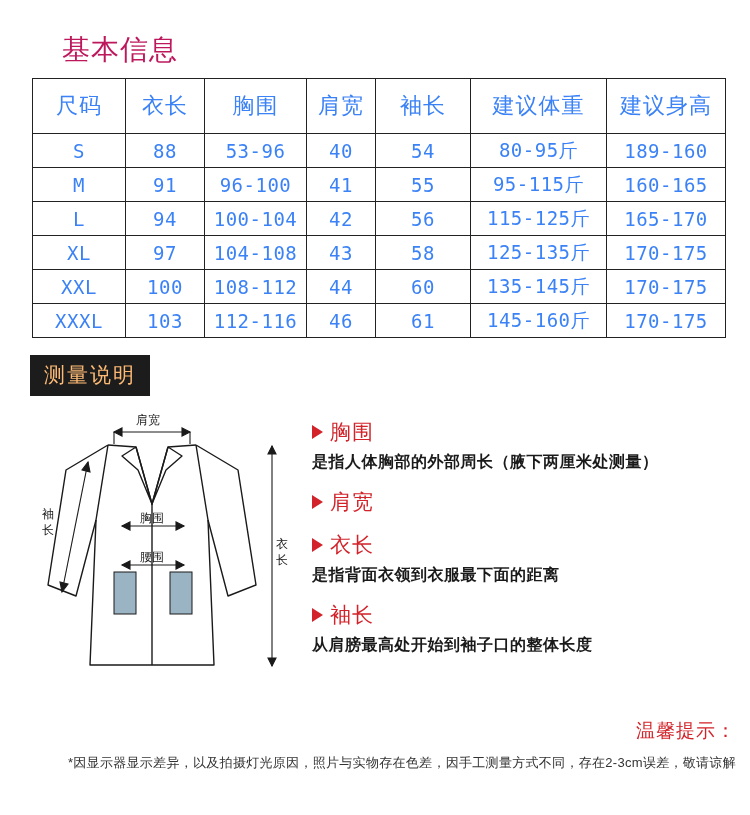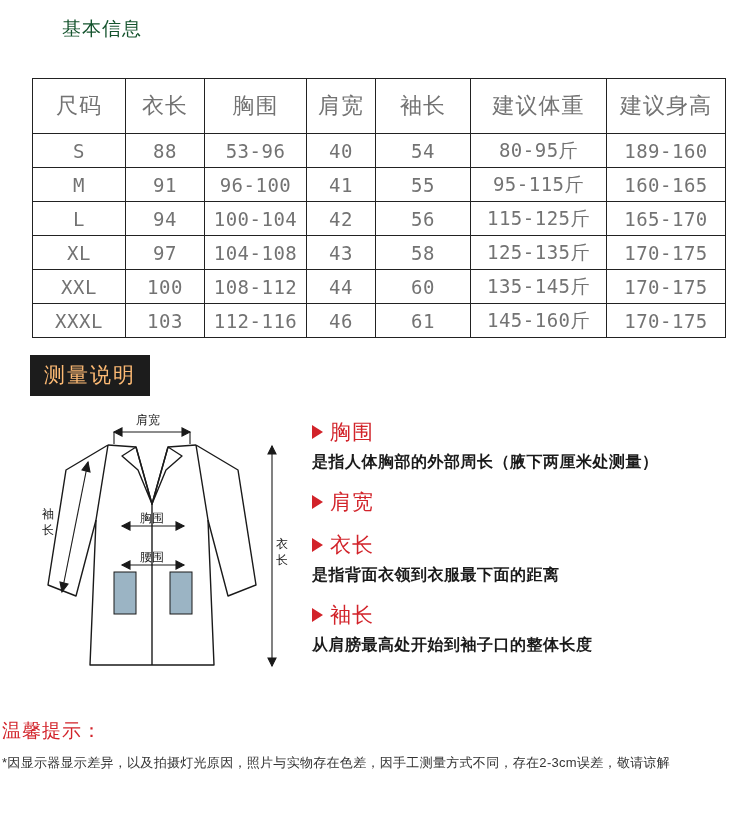--- a/index.html
+++ b/index.html
@@ -13,45 +13,45 @@
     font-family: "Liberation Sans", "DejaVu Sans", sans-serif;
     color: #222;
     overflow: hidden;
     position: relative;
   }
 
   
   .page-title {
     position: absolute;
     left: 62px;
-    top: 16px;
-    font-size: 19px;
+    top: 31px;
+    font-size: 28px;
     letter-spacing: 1px;
-    color: #14532d;
+    color: #be185d;
     font-weight: 400;
   }
 
   
   .size-table-wrap {
     position: absolute;
     left: 32px;
     top: 78px;
     width: 686px;
   }
   table.size-table {
     border-collapse: collapse;
     width: 100%;
     table-layout: fixed;
     font-family: "DejaVu Sans Mono", "Liberation Mono", monospace;
   }
   table.size-table th,
   table.size-table td {
     border: 1px solid #222;
     text-align: center;
-    color: #737373;
+    color: #3b82f6;
     font-weight: 400;
     padding: 0;
   }
   table.size-table thead th {
     height: 54px;
     font-size: 22px;
     font-family: "Liberation Sans", "DejaVu Sans", sans-serif;
     letter-spacing: 1px;
   }
   table.size-table tbody td {
@@ -114,23 +114,24 @@
     font-size: 16px;
     color: #1a1a1a;
     letter-spacing: 0.5px;
     line-height: 1.3;
     font-weight: bold;
   }
 
   
   .notes {
     position: absolute;
-    left: 2px;
+    left: 22px;
     top: 718px;
     width: 714px;
+    text-align: right;
   }
   .notes-title {
     color: #d2232a;
     font-size: 19px;
     letter-spacing: 1px;
     margin-bottom: 8px;
   }
   .note-line {
     font-size: 13px;
     color: #333;

